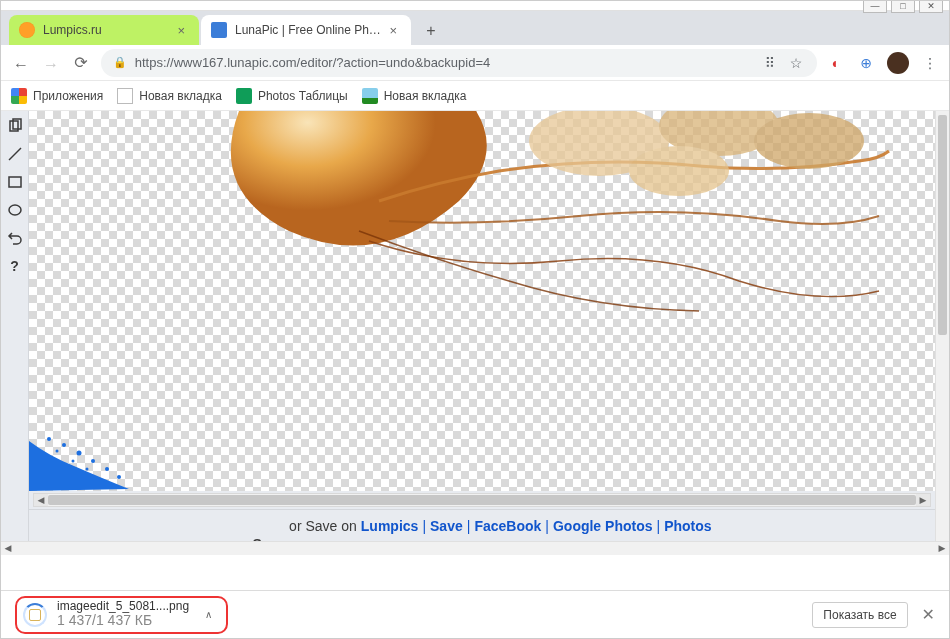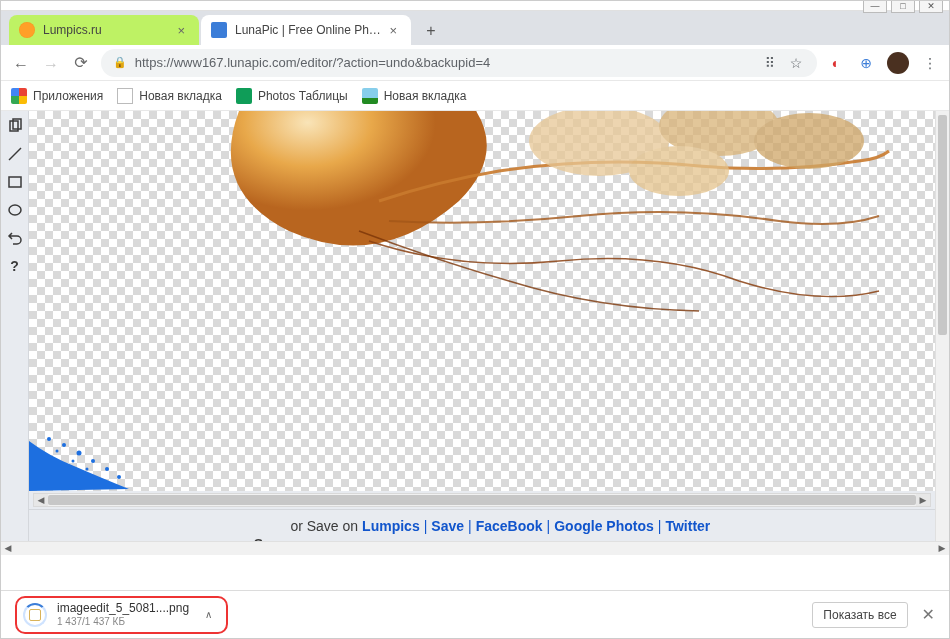--- a/index.html
+++ b/index.html
@@ -70,21 +70,21 @@
 .page-hscroll .arr { position: absolute; top: 0; width: 14px; height: 100%; font-size: 9px; text-align: center; line-height: 12px; color: #666; }
 .page-hscroll .arr.l { left: 0; } .page-hscroll .arr.r { right: 0; }
 
 
 .dlbar { position: absolute; left: 0; right: 0; bottom: 0; height: 48px; background: #fff; border-top: 1px solid #dcdcdc; display: flex; align-items: center; padding: 12px 14px; }
 .dlitem { display: flex; align-items: center; gap: 10px; border: 2.5px solid #e33; border-radius: 10px; padding: 4px 14px 4px 6px; height: 38px; }
 .dlspin { width: 24px; height: 24px; border: 2px solid #cfe3ff; border-top-color: #3b7dd8; border-radius: 50%; position: relative; }
 .dlspin::after { content: ""; position: absolute; inset: 4px; background: #fff; border: 1px solid #d9b35a; border-radius: 2px; }
 .dlinfo { display: flex; flex-direction: column; line-height: 1.1; }
 .dlname { font-size: 12px; color: #333; }
-.dlsize { font-size: 10px; color: #888; }
+.dlsize { font-size: 14px; color: #888; }
 .dlchev { font-size: 10px; color: #666; margin-left: 6px; }
 .dlright { margin-left: auto; display: flex; align-items: center; gap: 14px; }
 .showall { font-size: 12px; color: #444; border: 1px solid #ccc; padding: 5px 10px; border-radius: 3px; background: #fff; }
 .dlclose { font-size: 16px; color: #777; }
 </style>
 </head>
 <body>
 
 <div class="titlebar">
   <div class="winbtns">
@@ -225,21 +225,21 @@
       <b>Save</b>
       <span>or Save on</span>
       <a>Lumpics</a>
         <span class="sep">|</span>
       <a>Save</a>
         <span class="sep">|</span>
       <a>FaceBook</a>
         <span class="sep">|</span>
       <a>Google Photos</a>
         <span class="sep">|</span>
-      <a>Twitter</a>
+      <a>Photos</a>
     </div>
   </div>
 
   <div class="vscroll">
     <div class="vthumb"></div>
   </div>
 </div>
 
 <div class="page-hscroll">
   <div class="arr l">◀</div>

